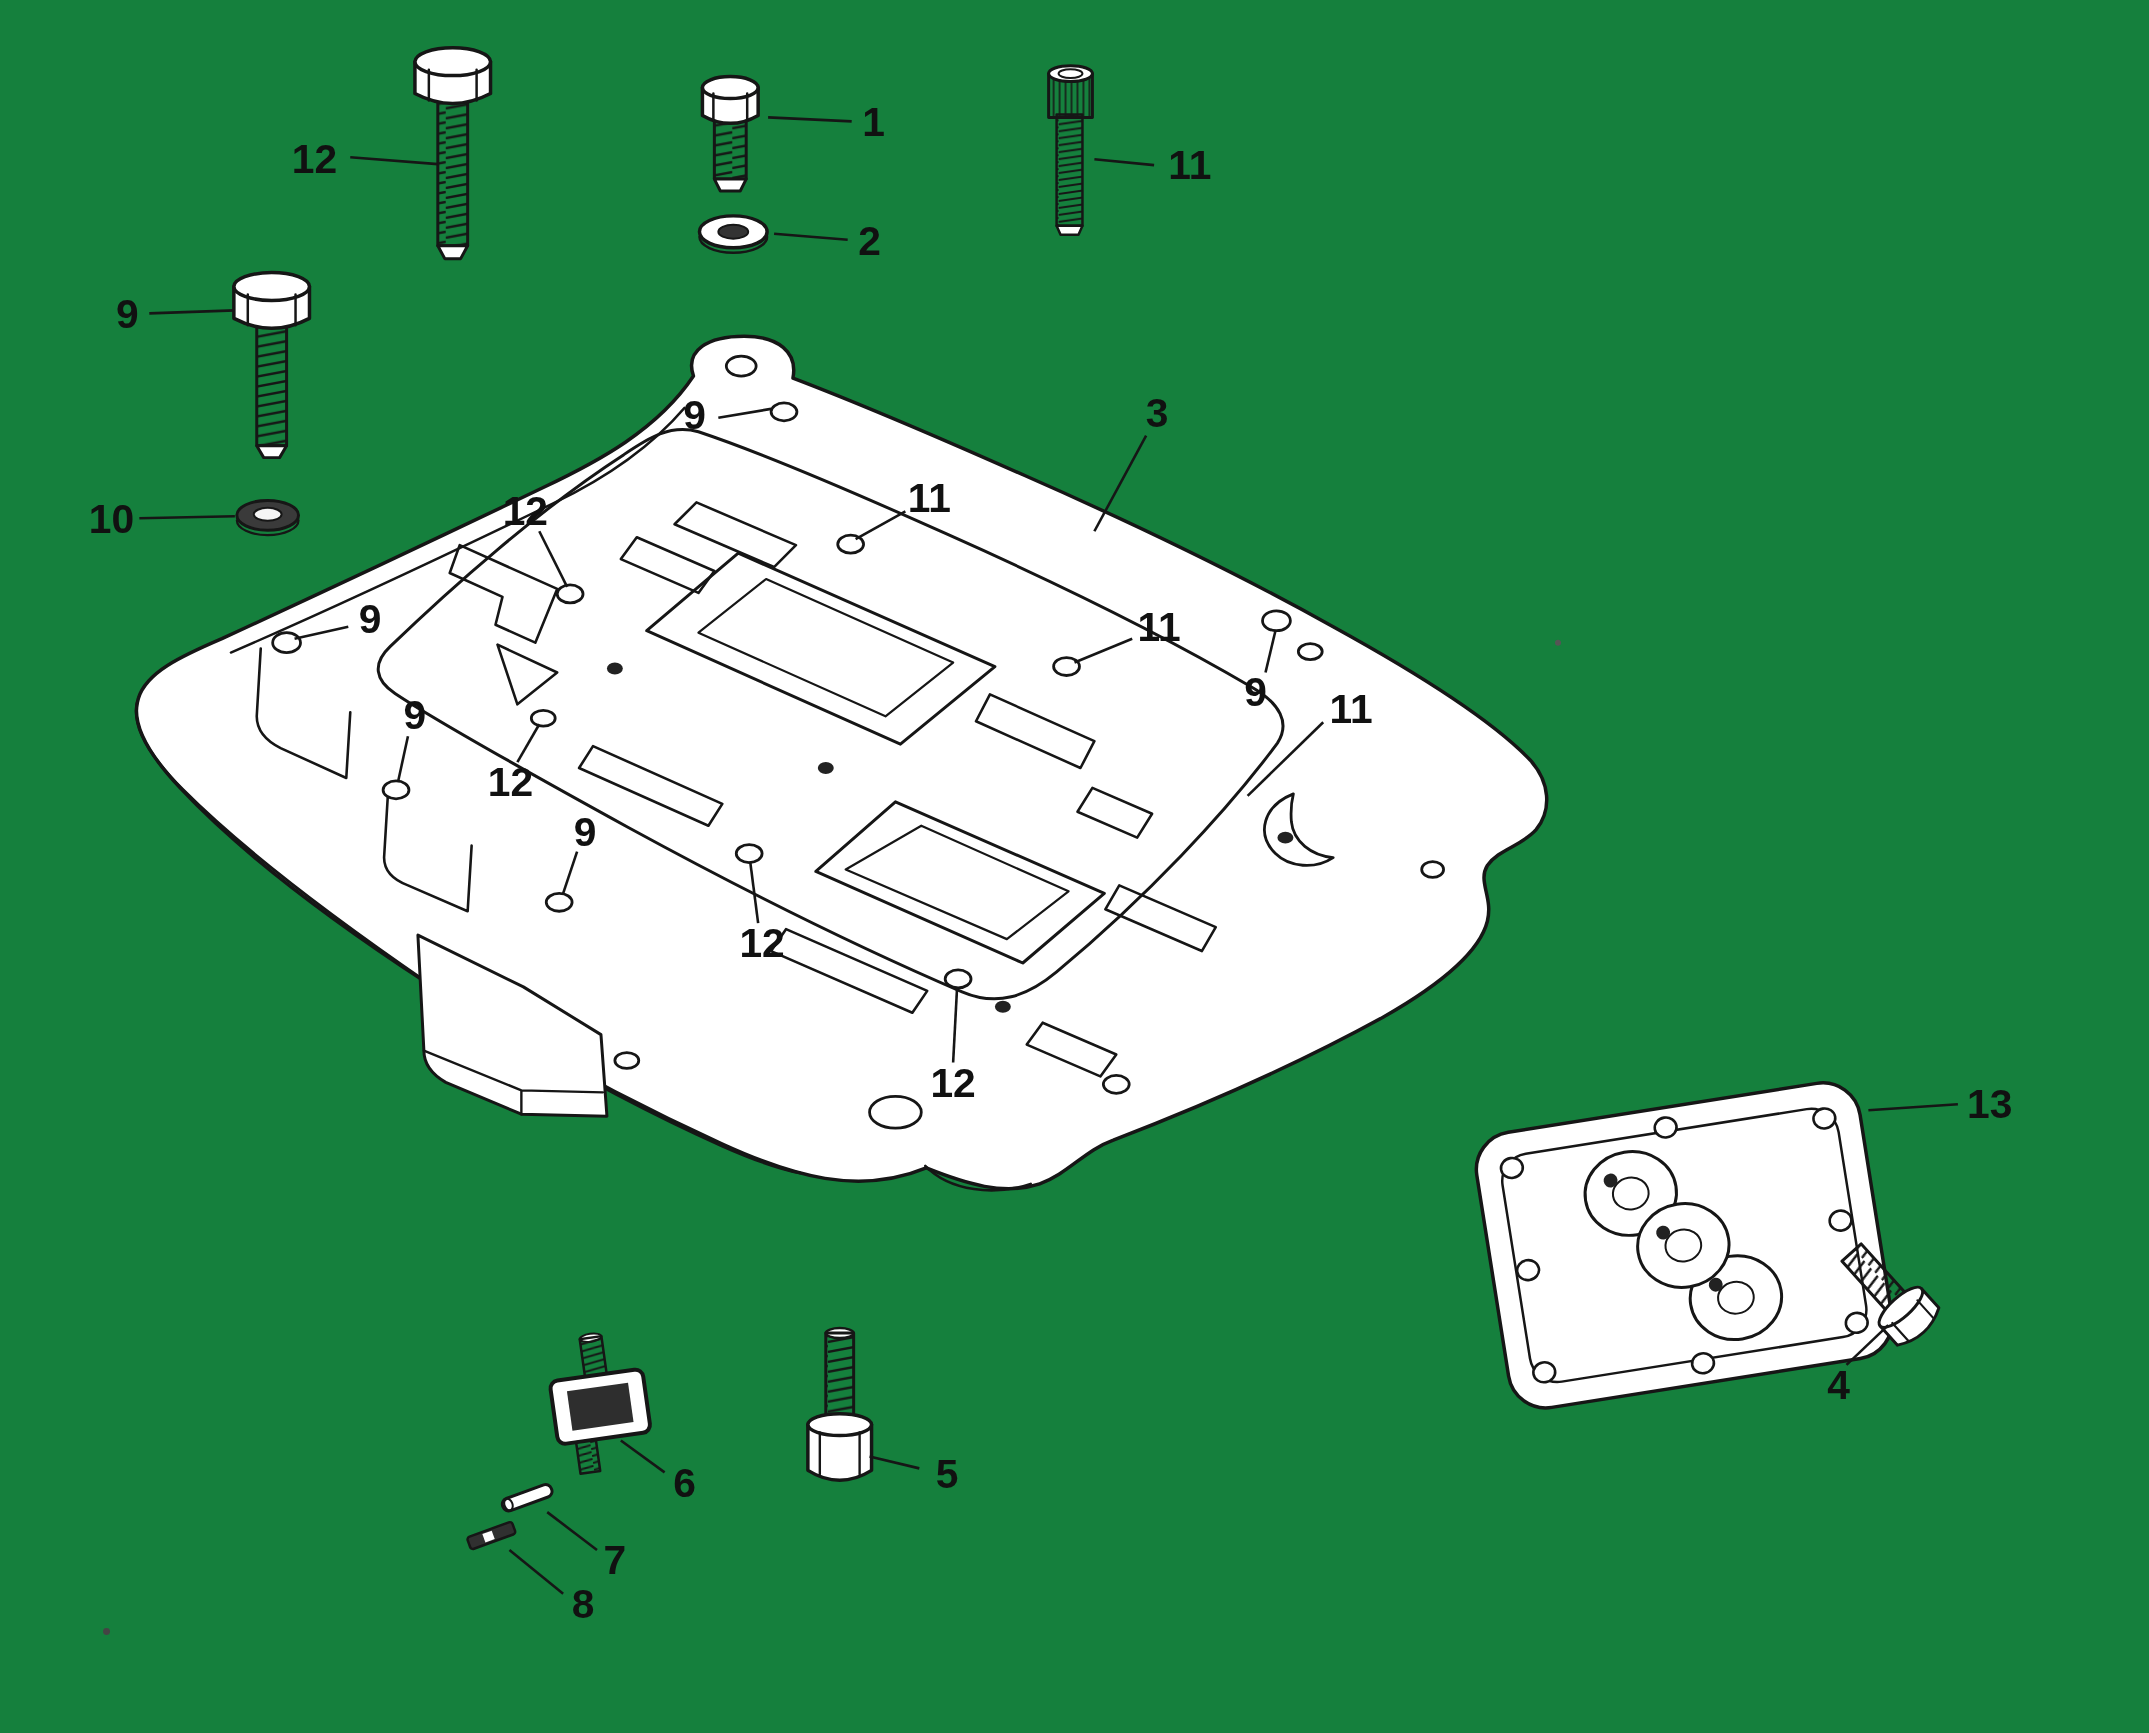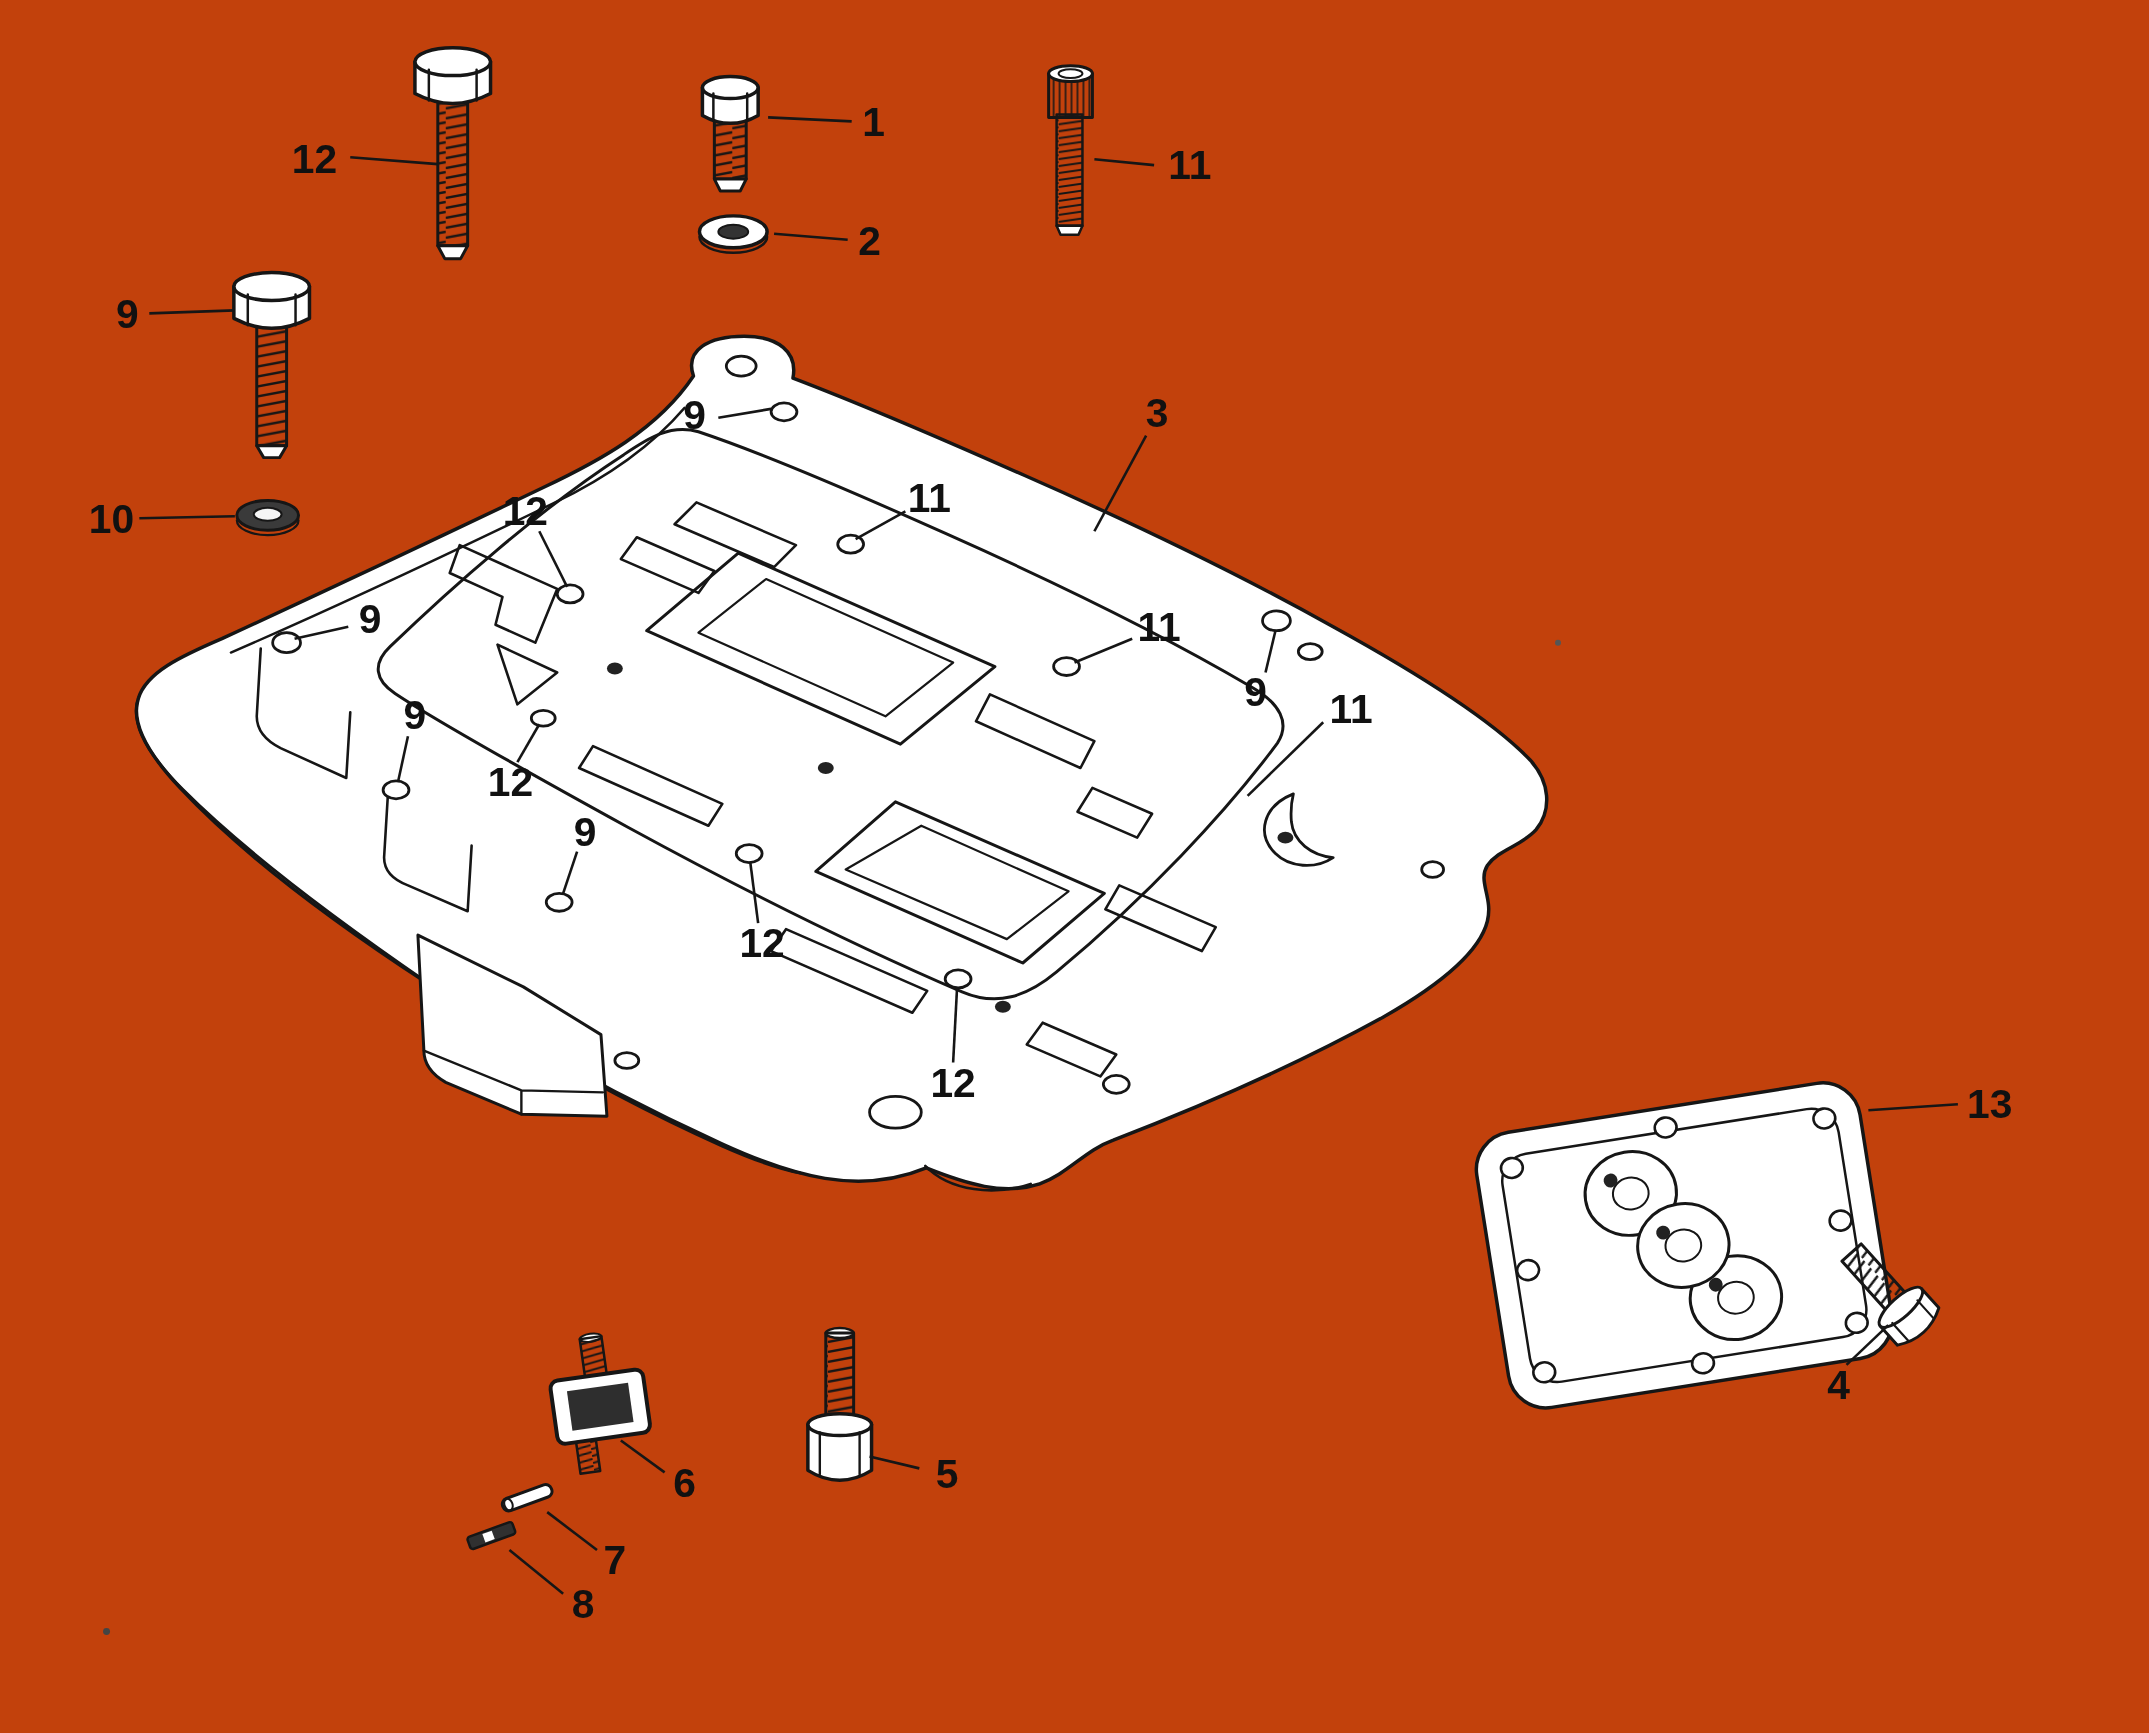--- a/index.html
+++ b/index.html
@@ -1,16 +1,16 @@
 <!DOCTYPE html>
 <html><head>
 <meta charset="utf-8">
 <style>
   html,body{margin:0;padding:0;background:#ffffff;}
-  .stage{position:relative;width:2149px;height:1733px;background:#c2410c;overflow:hidden;}
+  .stage{position:relative;width:2149px;height:1733px;background:#15803d;overflow:hidden;}
   .stage svg{position:absolute;left:0;top:0;}
   .callout{
     font-family:"Liberation Sans", sans-serif;
     font-weight:700;
     font-size:41px;
     fill:#111111;
     text-anchor:middle;
   }
   .leader{stroke:#161616;stroke-width:2.6;}
 </style>

